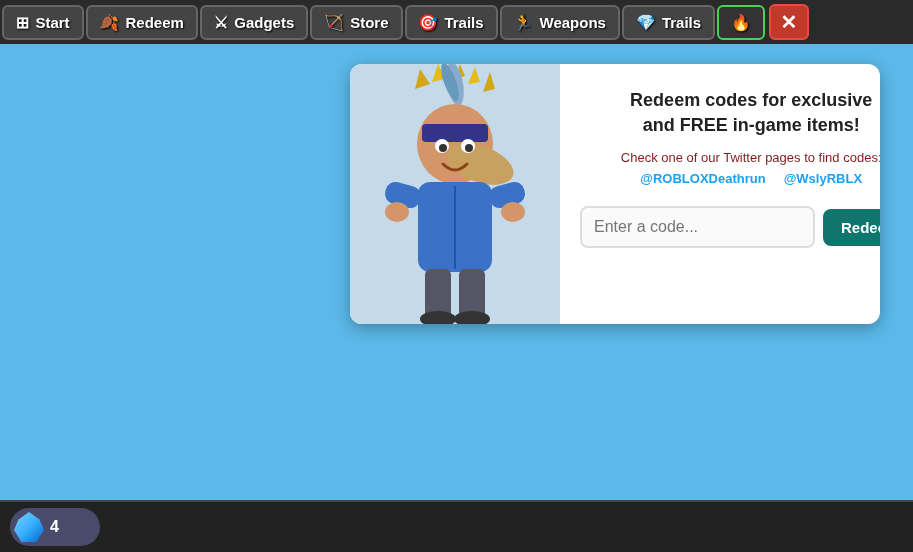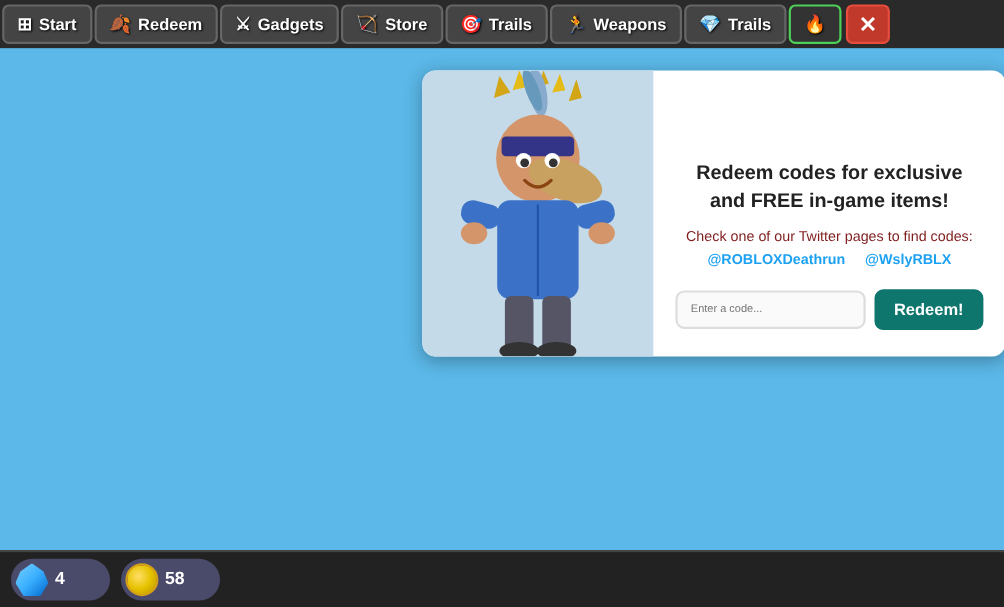--- a/index.html
+++ b/index.html
@@ -65,26 +65,26 @@
       position: relative;
       width: 913px;
       height: 460px;
       background: #5bb8e8;
     }
 
     
     .redeem-panel {
       position: absolute;
       top: 20px;
-      left: 384px;
+      left: 350px;
       width: 530px;
       background: white;
       border-radius: 12px;
       display: flex;
-      align-items: flex-end;
+      align-items: flex-start;
       overflow: hidden;
       box-shadow: 0 4px 16px rgba(0,0,0,0.3);
     }
     .redeem-character {
       width: 210px;
       min-height: 240px;
       background: #d0e8f5;
       overflow: hidden;
       flex-shrink: 0;
       display: flex;
@@ -126,21 +126,21 @@
     .code-row {
       display: flex;
       gap: 8px;
       align-items: center;
     }
     .code-input {
       flex: 1;
       border: 2px solid #ddd;
       border-radius: 8px;
       padding: 10px 12px;
-      font-size: 10px;
+      font-size: 16px;
       color: #999;
       outline: none;
       background: #fafafa;
     }
     .redeem-btn {
       background: #0f766e;
       color: white;
       border: none;
       border-radius: 8px;
       padding: 10px 18px;
@@ -305,17 +305,13 @@
     </div>
   </div>
 
 </div>
 
 <div class="bottom-bar">
   <div class="currency-item">
     <div class="currency-gem"></div>
     <span class="currency-val">4</span>
   </div>
-  <div class="currency-item">
-    <div class="currency-coin"></div>
-    <span class="currency-val">58</span>
-  </div>
 </div>
 
 </body></html>

